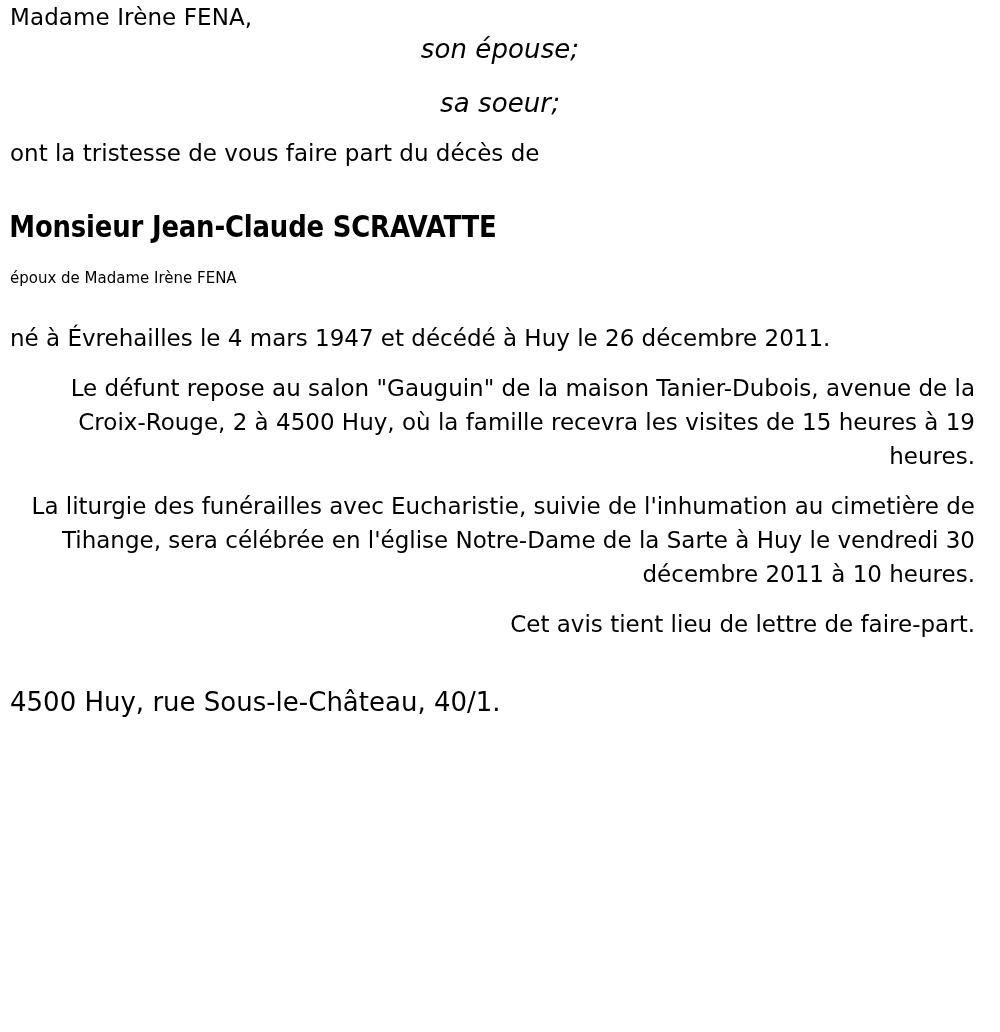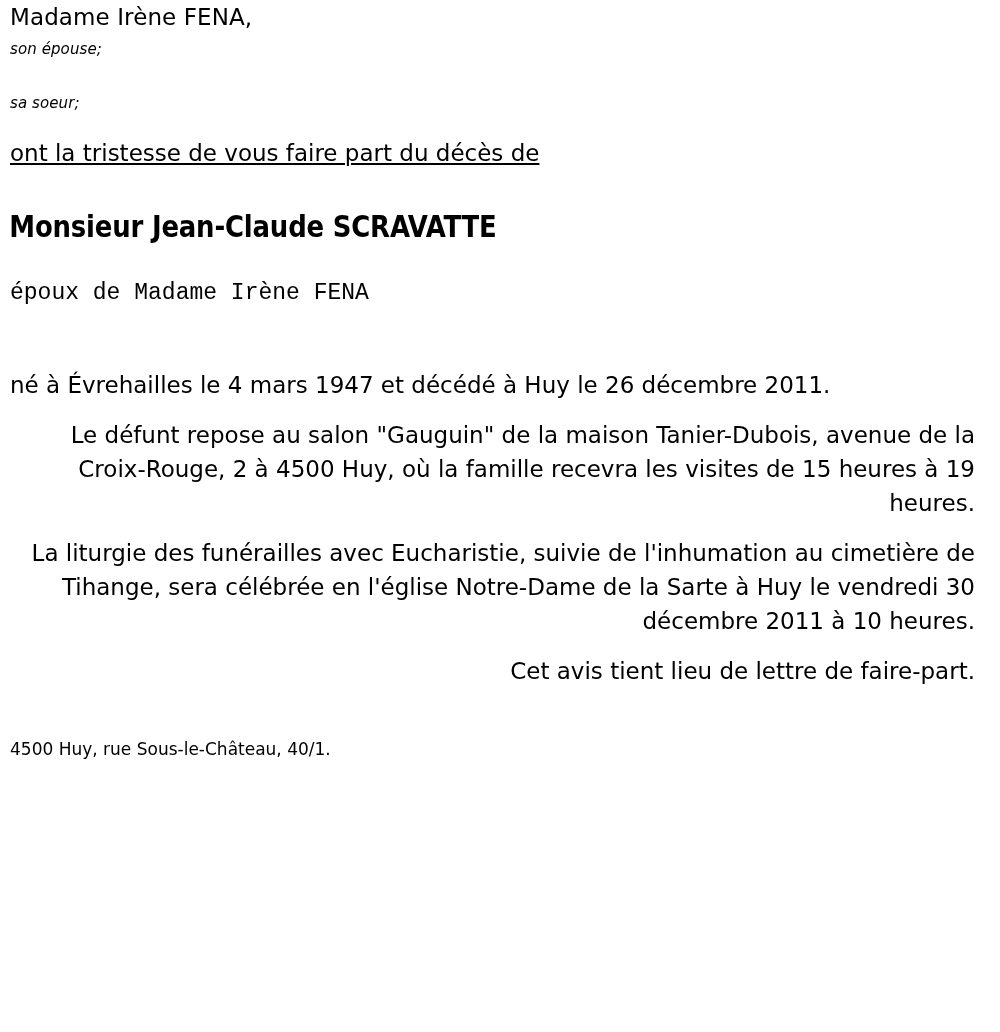--- a/index.html
+++ b/index.html
@@ -40,82 +40,80 @@
 
   .names {
     font-size: 23px;
     line-height: 34px;
     letter-spacing: 0.1px;
     white-space: pre-line;
   }
 
   .relation {
     display: block;
-    text-align: left;
+    text-align: center;
     font-style: italic;
-    font-size: 15px;
+    font-size: 26px;
     line-height: 30px;
     letter-spacing: 0.1px;
     padding-right: 0px;
   }
 
   .gap-sm { height: 12px; }
 
   
   .intro {
     font-size: 23px;
     line-height: 34px;
     padding: 0 10px;
     margin-top: 18px;
-    text-decoration: underline;
   }
 
   
   .headline {
     font-size: 31px;
     line-height: 40px;
     font-weight: bold;
     font-family: "DejaVu Sans", "Liberation Sans", sans-serif;
     font-stretch: condensed;
     letter-spacing: -0.2px;
     padding: 0 10px;
     margin-top: 36px;
     white-space: nowrap;
     transform: scaleX(0.93);
     transform-origin: left center;
   }
 
   
   .spouse-line {
-    font-size: 23px;
+    font-size: 15px;
     line-height: 34px;
     padding: 0 10px;
-    margin-top: 30px;
-    font-family: Liberation Mono, monospace;
+    margin-top: 15px;
   }
 
   
   .lifespan {
     font-size: 23px;
     line-height: 34px;
     padding: 0 10px;
-    margin-top: 58px;
+    margin-top: 26px;
   }
 
   
   .body-para {
     font-size: 23px;
     line-height: 34px;
     padding: 0 25px 0 10px;
     margin-top: 16px;
     text-align: right;
   }
 
   .address-line {
-    font-size: 17px;
+    font-size: 26px;
     line-height: 34px;
     padding: 0 10px;
     margin-top: 44px;
   }
 </style>
 </head>
 <body>
 
 <div class="notice">
 

